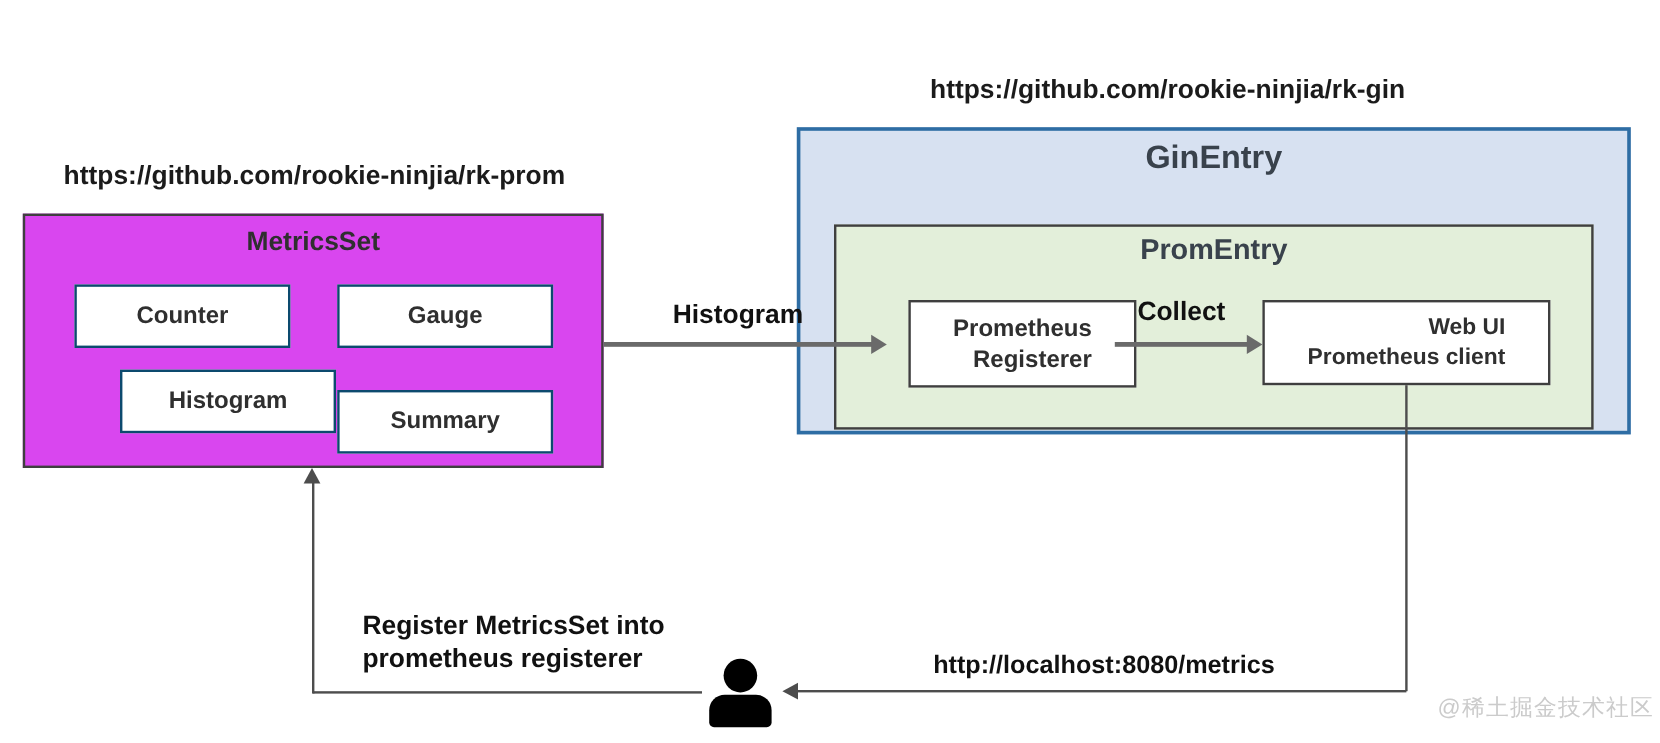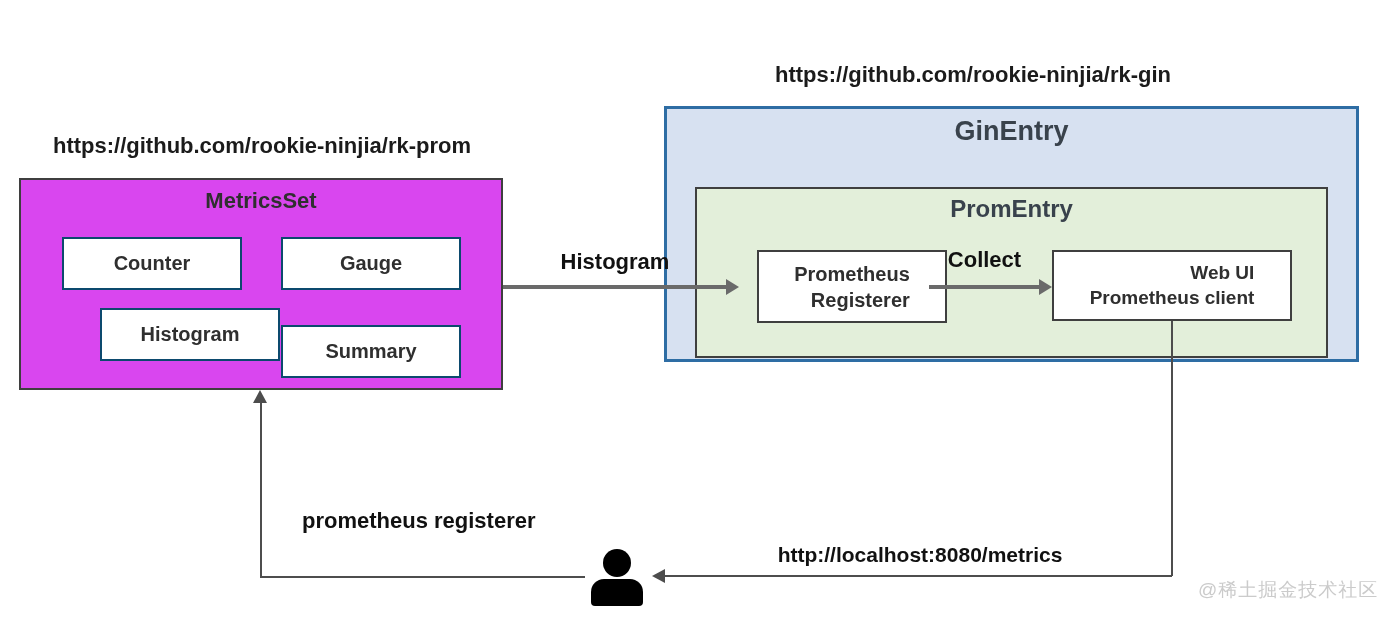--- a/index.html
+++ b/index.html
@@ -81,20 +81,21 @@
 
   <div class="abs route-line" style="left:1171px;top:321px;width:2px;height:255px;"></div>
   <div class="abs route-line" style="left:663px;top:575px;width:509px;height:2px;"></div>
   <div class="abs head-left" style="left:652px;top:569px;"></div>
   <div class="abs arrow-label center-text" style="left:740px;top:541px;width:360px;height:28px;font-size:21px;">http://localhost:8080/metrics</div>
 
   <div class="abs route-line" style="left:261px;top:576px;width:324px;height:2px;"></div>
   <div class="abs route-line" style="left:260px;top:400px;width:2px;height:178px;"></div>
   <div class="abs head-up" style="left:253px;top:390px;"></div>
   <div class="abs note-text" style="left:302px;top:507px;">
+    <div>Register MetricsSet into</div>
     <div>prometheus registerer</div>
   </div>
 
   <div>
     <div class="abs person-head" style="left:603px;top:549px;"></div>
     <div class="abs person-body" style="left:591px;top:579px;"></div>
   </div>
 
   <div class="abs watermark" style="left:1198px;top:577px;">@稀土掘金技术社区</div>
 

